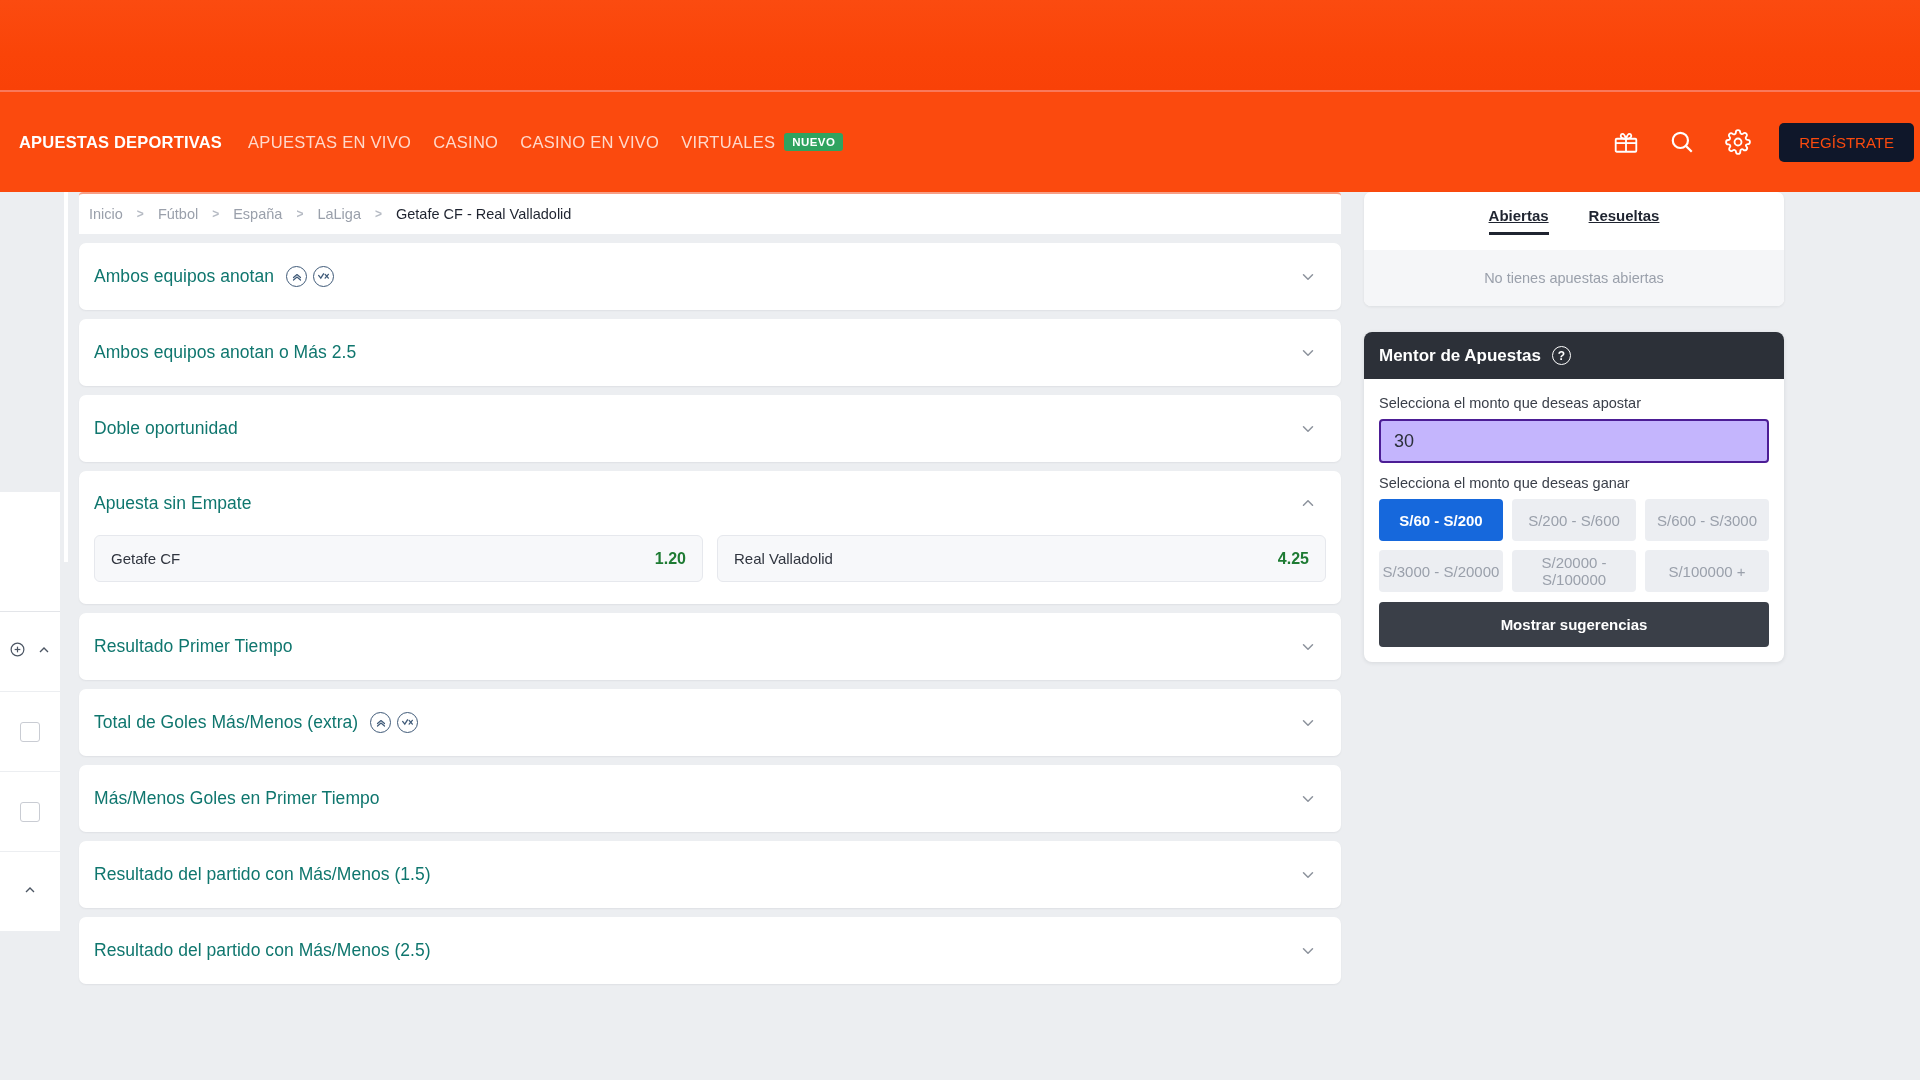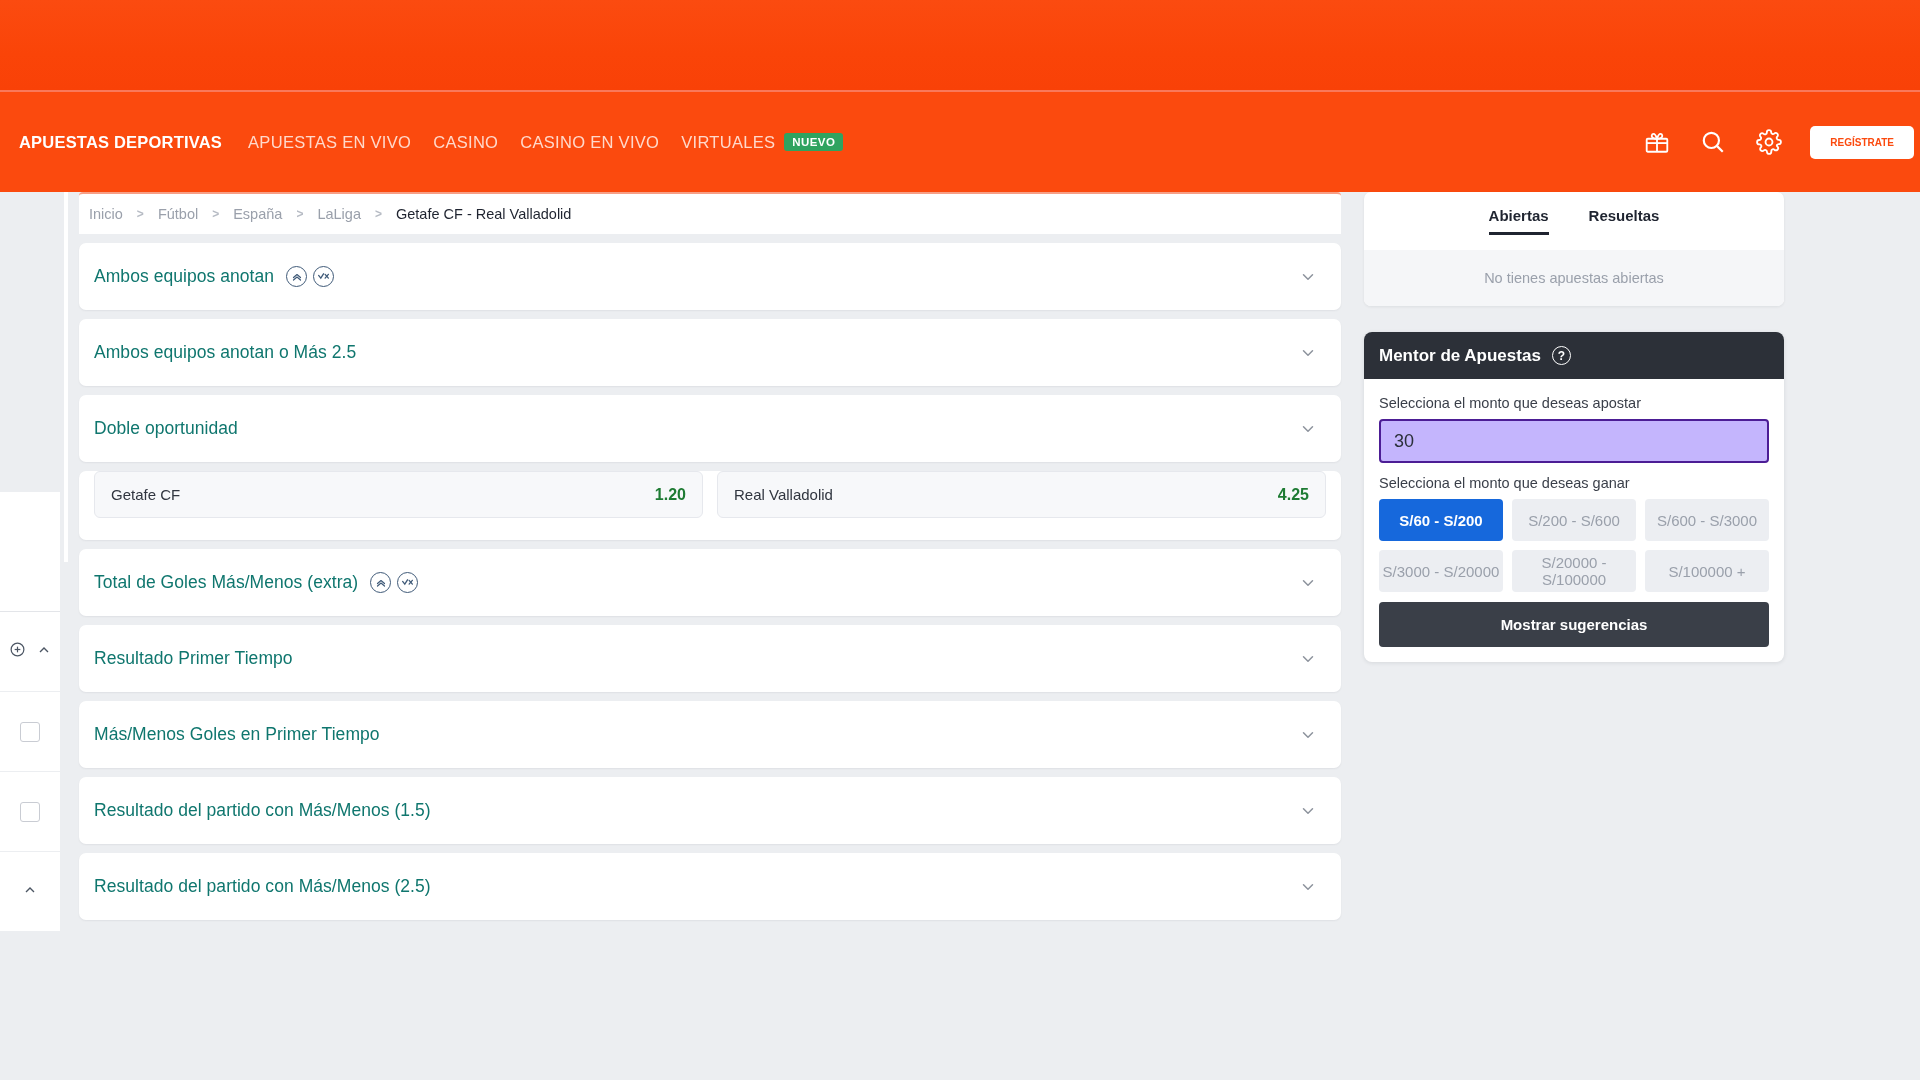--- a/index.html
+++ b/index.html
@@ -60,24 +60,24 @@
     display: flex; align-items: center; gap: 26px;
     padding-right: 6px;
   }
   .nav-icon {
     width: 30px; height: 30px;
     display: flex; align-items: center; justify-content: center;
     cursor: pointer;
   }
   .nav-icon svg { display: block; }
   .btn-register {
-    background: #ffffff;
+    background: #0f172a;
     color: #fb4a0e;
-    font-weight: bold;
-    font-size: 10px;
+    font-weight: normal;
+    font-size: 15px;
     border-radius: 5px;
     padding: 11px 20px;
     white-space: nowrap;
     cursor: pointer;
     border: none;
     font-family: inherit;
   }
 
   
   .page-body {
@@ -223,20 +223,21 @@
   .betslip-tabs {
     height: 58px;
     display: flex; align-items: center; justify-content: center;
     gap: 40px;
   }
   .bs-tab {
     font-size: 15px; font-weight: bold; color: #1f2430;
     padding-bottom: 8px;
     border-bottom: 3px solid transparent;
     cursor: pointer;
+    text-decoration: underline;
   }
   .bs-tab.active { border-bottom-color: #1f2430; }
   .betslip-empty {
     background: #f5f6f8;
     height: 56px;
     display: flex; align-items: center; justify-content: center;
     font-size: 14.5px; color: #9aa0ab;
   }
 
   .mentor-card {
@@ -433,59 +434,67 @@
           <div class="market-head">
             <span class="market-title">Doble oportunidad</span>
             <span class="chev">
               <svg width="18" height="18" viewBox="0 0 24 24" fill="none" stroke="currentColor" stroke-width="2" stroke-linecap="round" stroke-linejoin="round">
                 <polyline points="6 9 12 15 18 9"></polyline>
               </svg>
             </span>
           </div>
         </div>
         <div class="market open">
+          <div class="market-head">
+            <span class="market-title">Apuesta sin Empate</span>
+            <span class="chev up">
+              <svg width="18" height="18" viewBox="0 0 24 24" fill="none" stroke="currentColor" stroke-width="2" stroke-linecap="round" stroke-linejoin="round">
+                <polyline points="6 9 12 15 18 9"></polyline>
+              </svg>
+            </span>
+          </div>
           <div class="market-body">
             <div class="odd-btn">
               <span class="odd-name">Getafe CF</span>
               <span class="odd-value">1.20</span>
             </div>
             <div class="odd-btn">
               <span class="odd-name">Real Valladolid</span>
               <span class="odd-value">4.25</span>
             </div>
+          </div>
+        </div>
+        <div class="market">
+          <div class="market-head">
+            <span class="market-title">Resultado Primer Tiempo</span>
+            <span class="chev">
+              <svg width="18" height="18" viewBox="0 0 24 24" fill="none" stroke="currentColor" stroke-width="2" stroke-linecap="round" stroke-linejoin="round">
+                <polyline points="6 9 12 15 18 9"></polyline>
+              </svg>
+            </span>
           </div>
         </div>
         <div class="market">
           <div class="market-head">
             <span class="market-title">Total de Goles Más/Menos (extra)</span>
             <span class="market-icons">
               <span class="m-icon">
                 <svg width="12" height="12" viewBox="0 0 24 24" fill="none" stroke="currentColor" stroke-width="2.4" stroke-linecap="round" stroke-linejoin="round">
                   <polyline points="5 13 12 7 19 13"></polyline>
                   <polyline points="5 18 12 12 19 18"></polyline>
                 </svg>
               </span>
               <span class="m-icon">
                 <svg width="13" height="13" viewBox="0 0 24 24" fill="none" stroke="currentColor" stroke-width="2.4" stroke-linecap="round">
                   <polyline points="3 10 7 15 12 7"></polyline>
                   <line x1="15" y1="8" x2="21" y2="15"></line>
                   <line x1="21" y1="8" x2="15" y2="15"></line>
                 </svg>
               </span>
             </span>
-            <span class="chev">
-              <svg width="18" height="18" viewBox="0 0 24 24" fill="none" stroke="currentColor" stroke-width="2" stroke-linecap="round" stroke-linejoin="round">
-                <polyline points="6 9 12 15 18 9"></polyline>
-              </svg>
-            </span>
-          </div>
-        </div>
-        <div class="market">
-          <div class="market-head">
-            <span class="market-title">Resultado Primer Tiempo</span>
             <span class="chev">
               <svg width="18" height="18" viewBox="0 0 24 24" fill="none" stroke="currentColor" stroke-width="2" stroke-linecap="round" stroke-linejoin="round">
                 <polyline points="6 9 12 15 18 9"></polyline>
               </svg>
             </span>
           </div>
         </div>
         <div class="market">
           <div class="market-head">
             <span class="market-title">Más/Menos Goles en Primer Tiempo</span>

